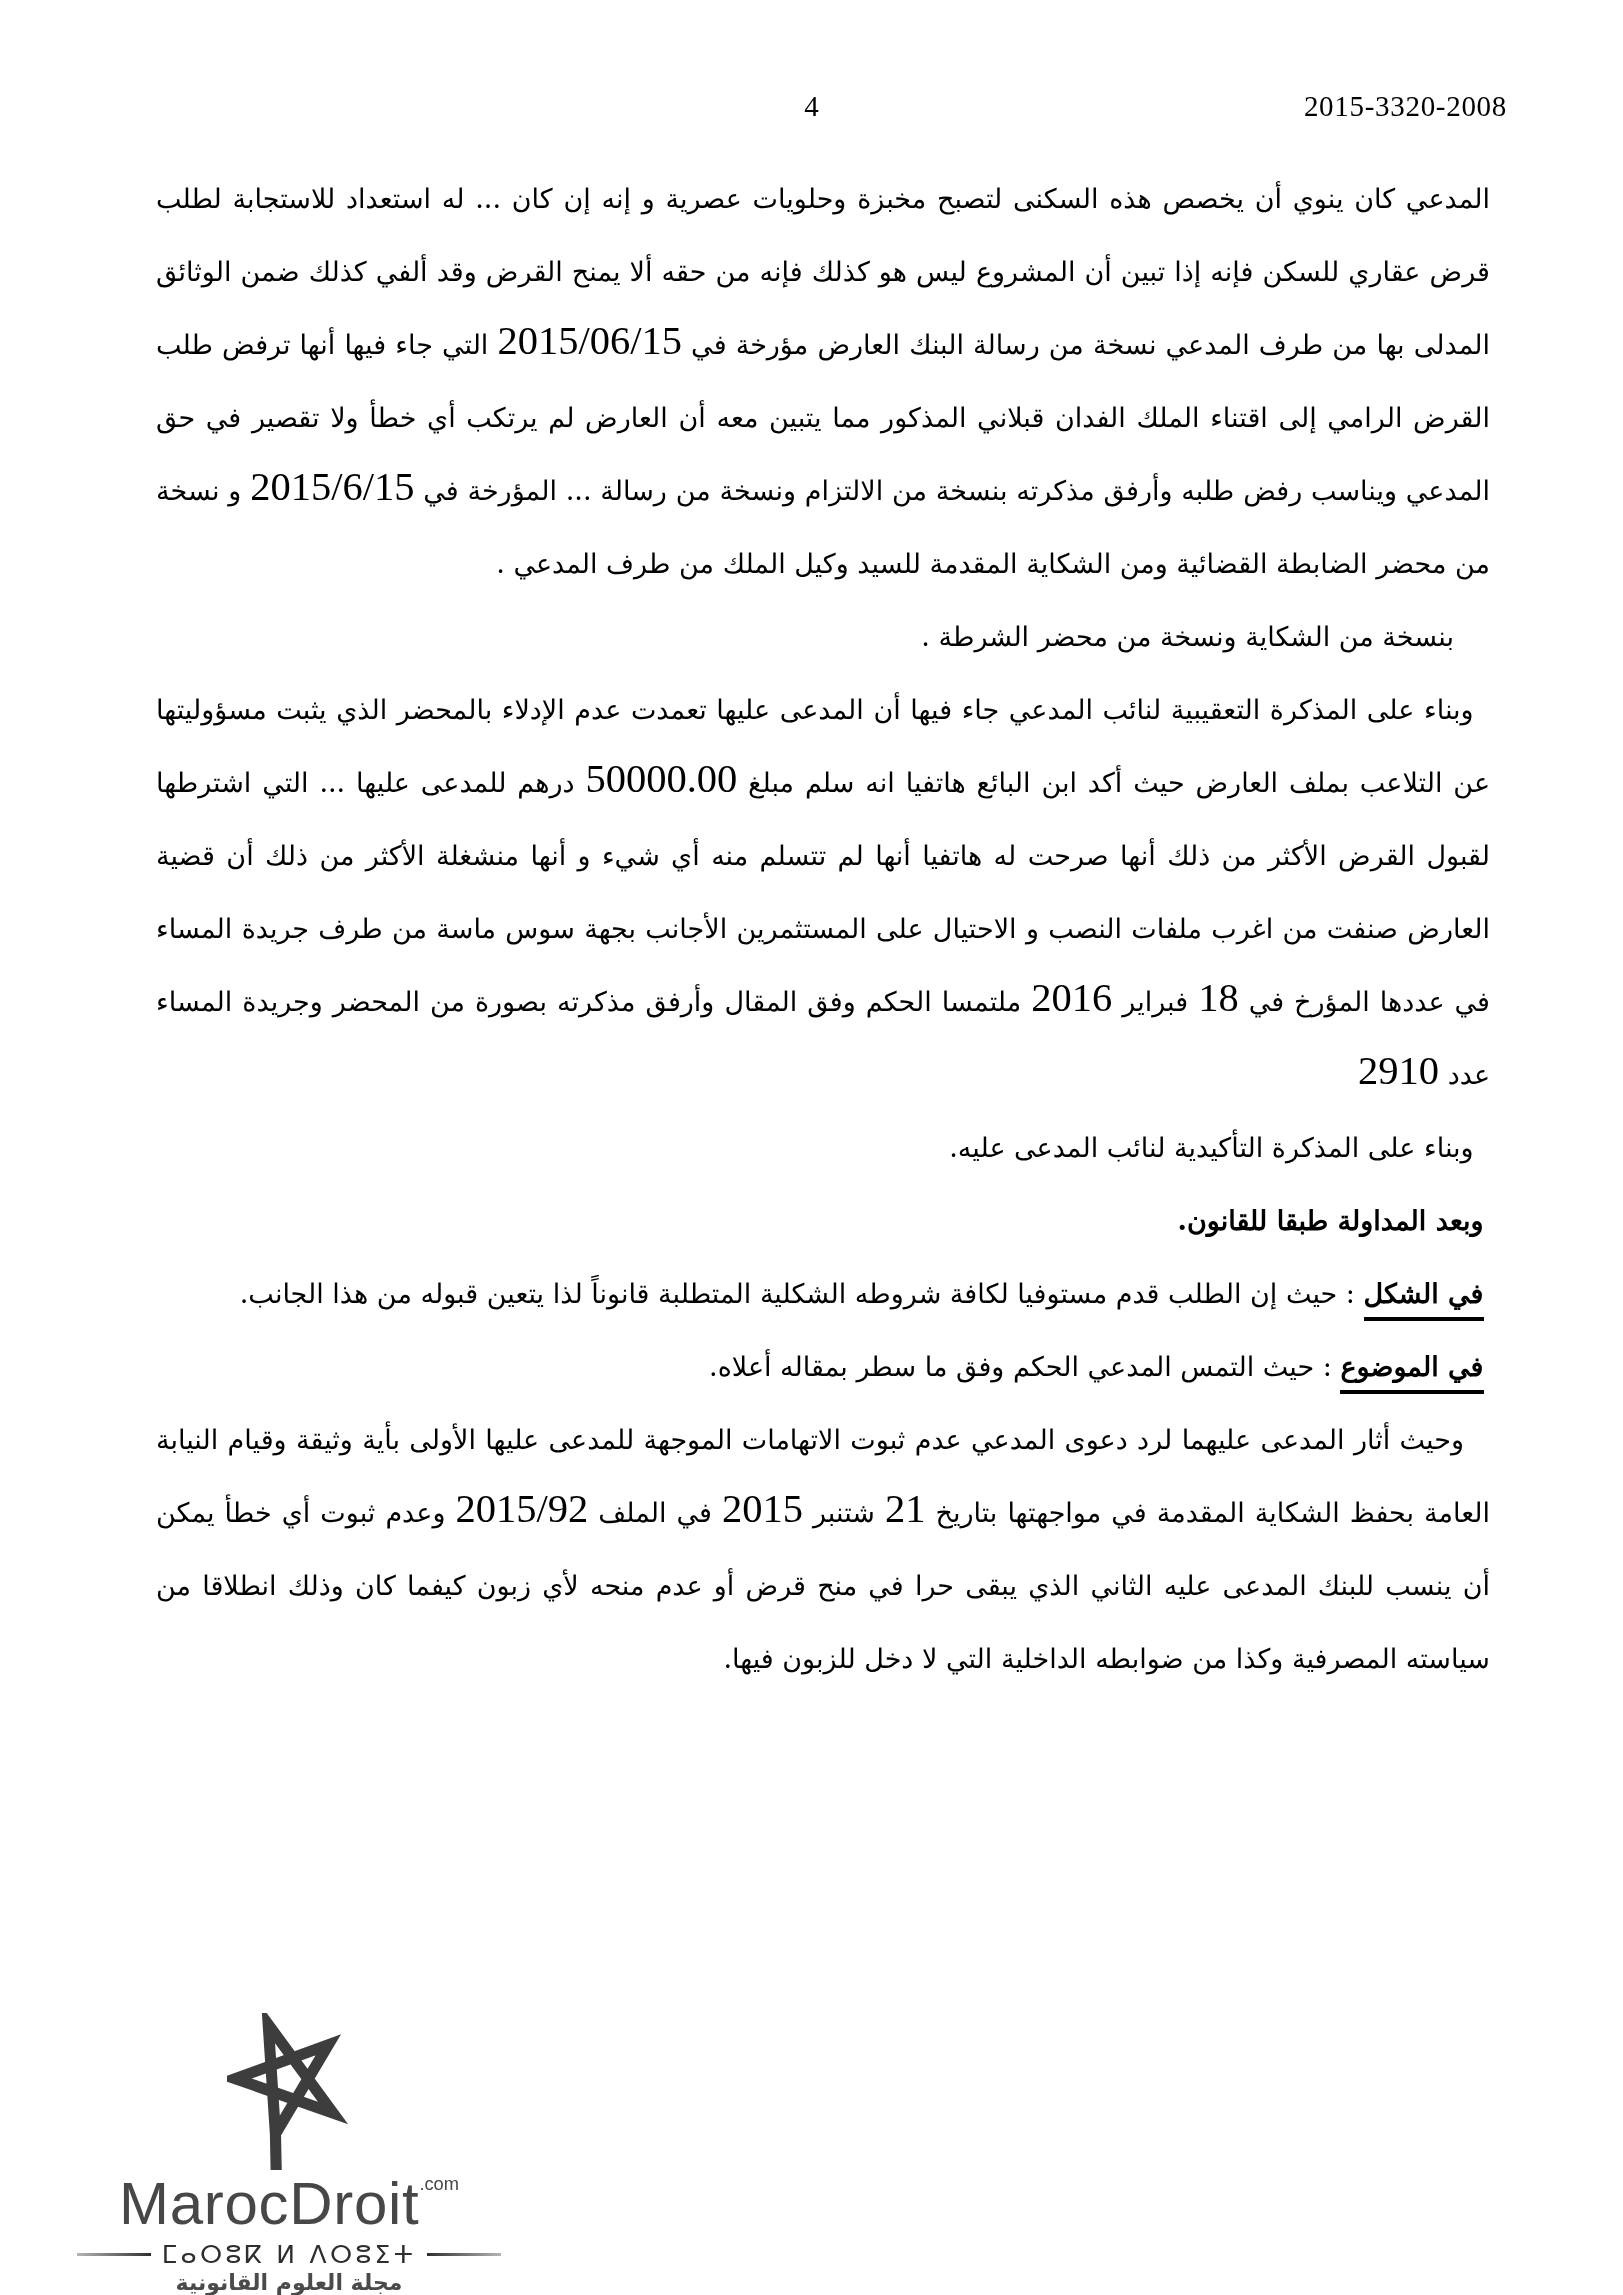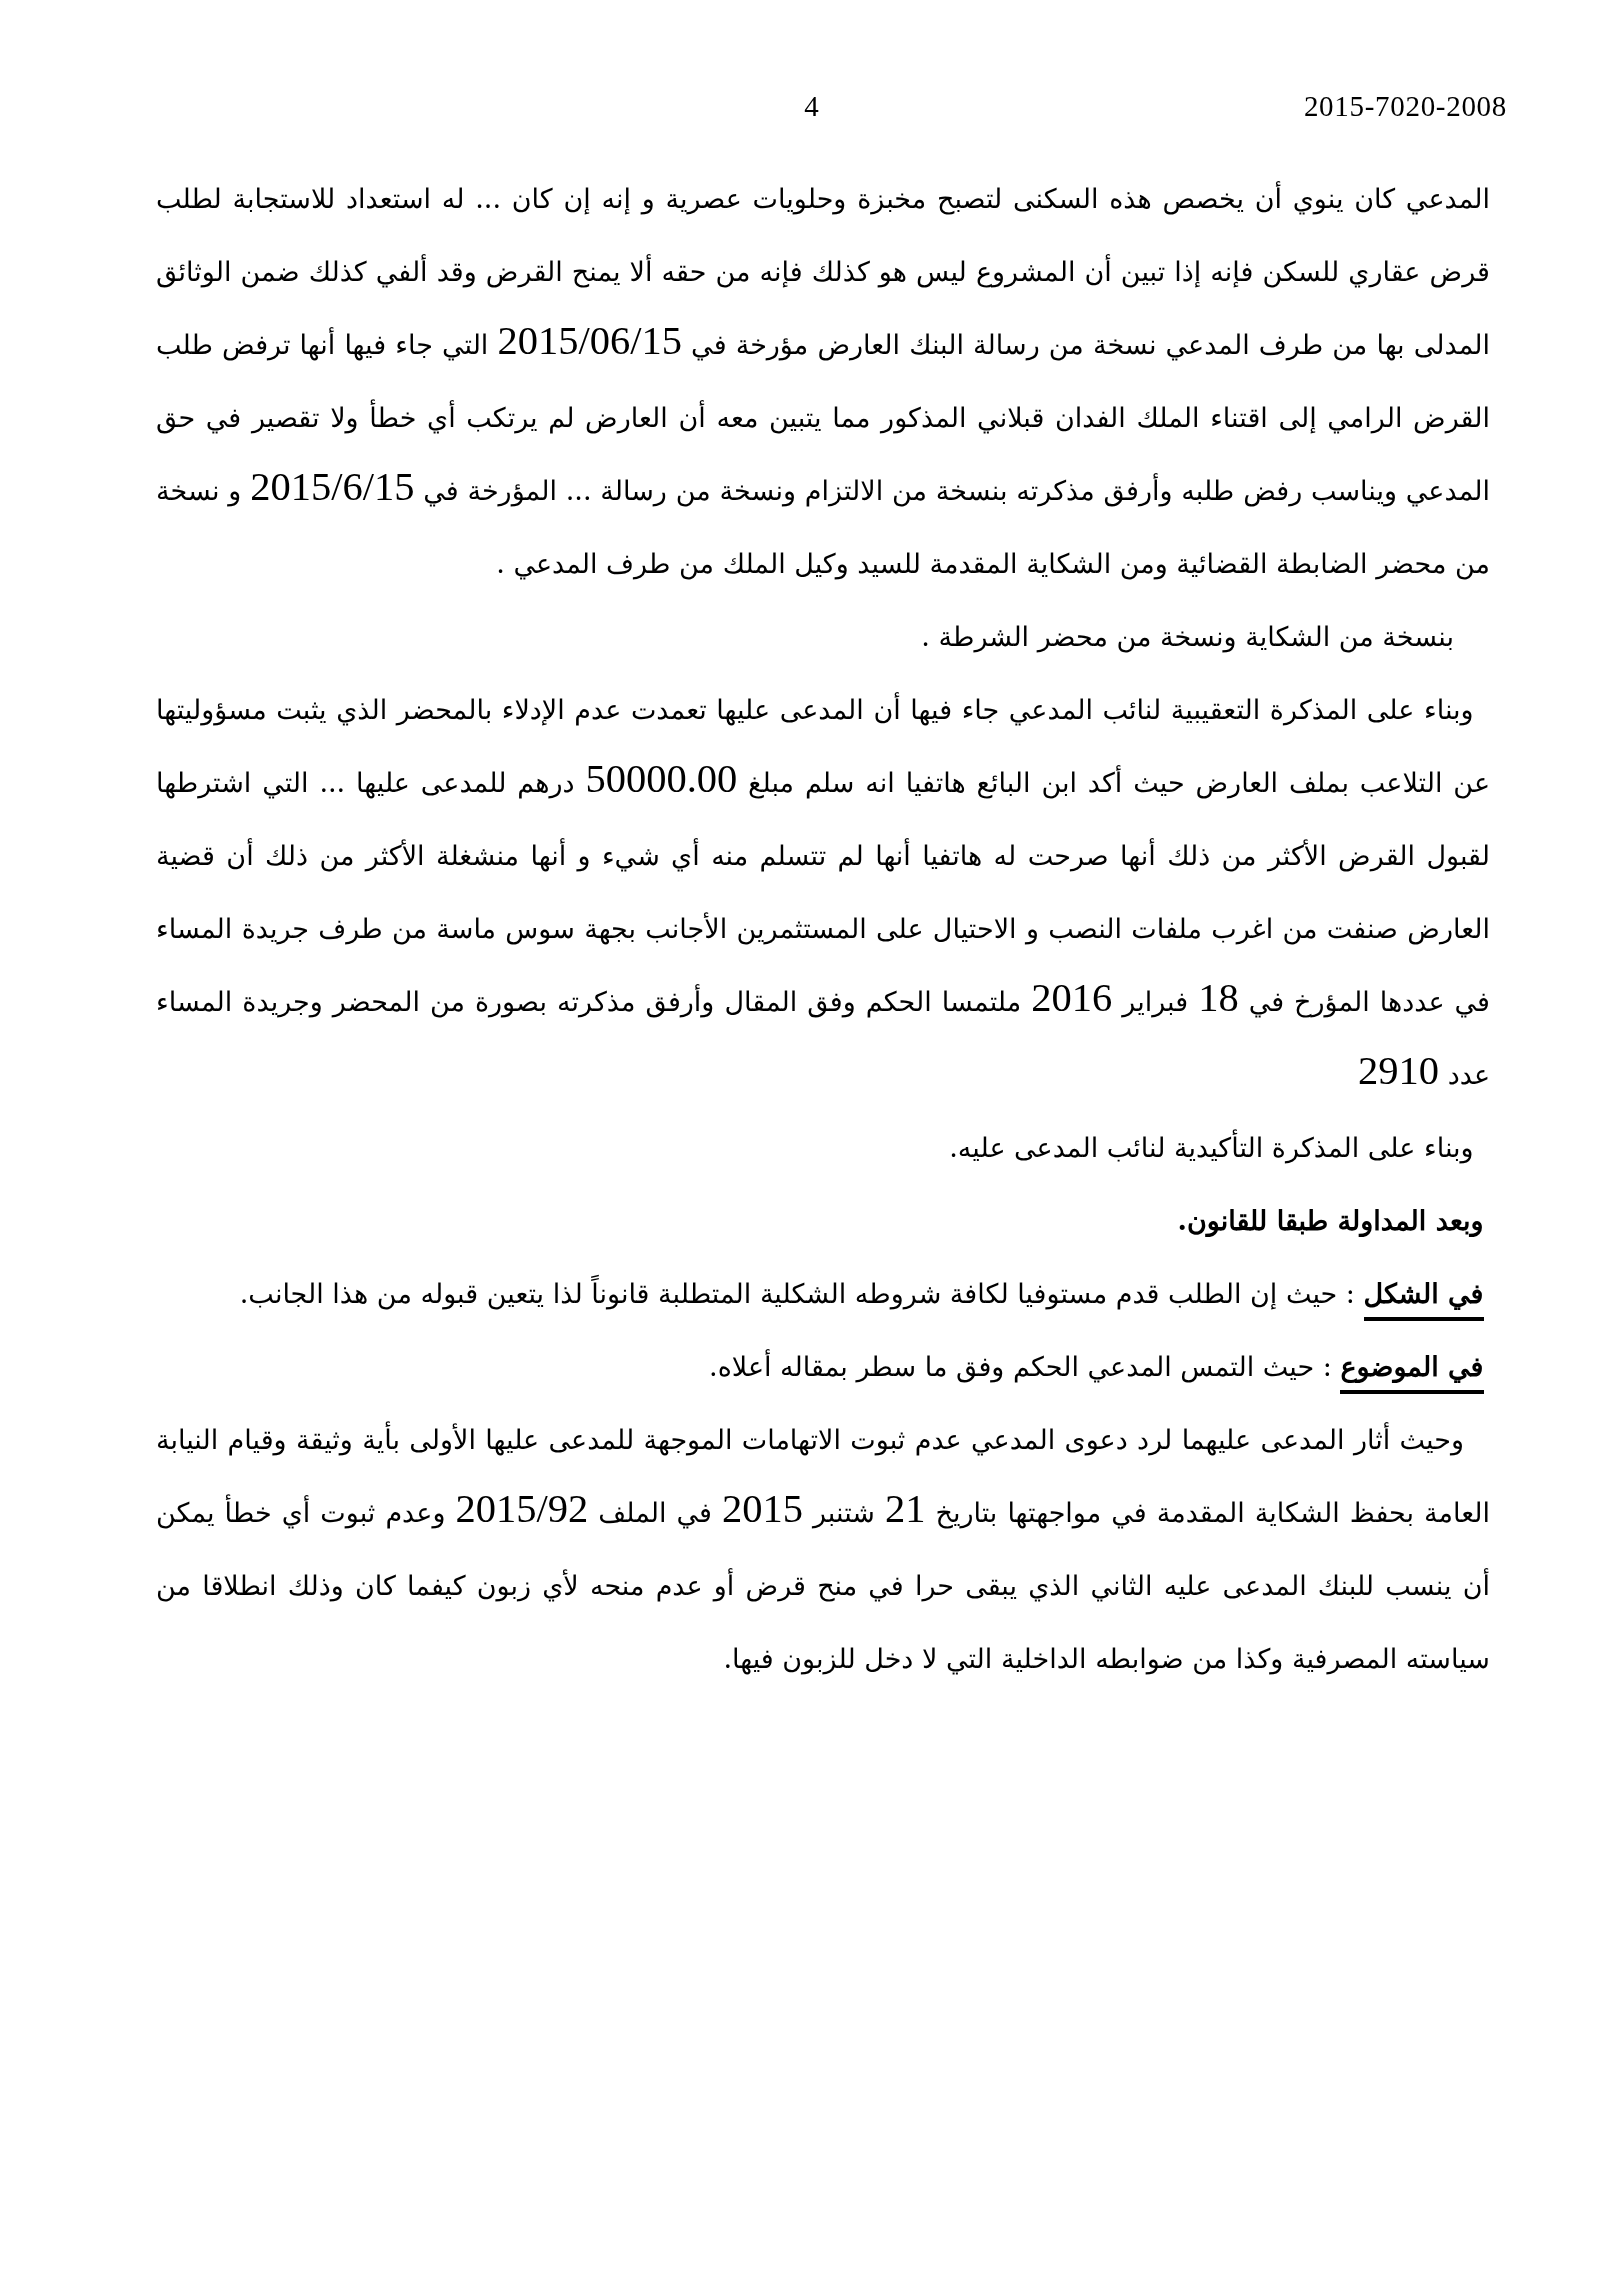--- a/index.html
+++ b/index.html
@@ -104,28 +104,42 @@
     color:#4a4a4a;
     line-height:1;
   }
 </style>
 </head>
 <body>
 
 <div class="page">
 
   <div class="page-number">4</div>
-  <div class="case-number">2015-7020-2008</div>
+  <div class="case-number">2015-3320-2008</div>
 
   <div class="body-text">
     <p class="par ind0"><span>المدعي كان ينوي أن يخصص هذه السكنى لتصبح مخبزة وحلويات عصرية و إنه إن كان ... له استعداد للاستجابة لطلب قرض عقاري للسكن  فإنه إذا تبين أن المشروع ليس هو كذلك فإنه من حقه ألا يمنح القرض وقد ألفي كذلك ضمن الوثائق المدلى بها من طرف المدعي نسخة من رسالة البنك العارض مؤرخة في <span class="num">2015/06/15</span> التي جاء فيها أنها ترفض طلب القرض الرامي إلى اقتناء الملك الفدان قبلاني المذكور مما يتبين معه أن العارض لم يرتكب أي خطأ ولا تقصير في حق المدعي ويناسب رفض طلبه وأرفق مذكرته بنسخة من الالتزام  ونسخة من رسالة ... المؤرخة في <span class="num">2015/6/15</span>  و نسخة من محضر الضابطة القضائية ومن الشكاية المقدمة للسيد وكيل الملك من طرف المدعي .</span></p>
     <p class="par ind55"><span>بنسخة من الشكاية ونسخة من محضر الشرطة .</span></p>
     <p class="par ind25"><span>وبناء على المذكرة التعقيبية لنائب المدعي جاء فيها أن المدعى عليها  تعمدت عدم الإدلاء بالمحضر الذي يثبت  مسؤوليتها عن التلاعب بملف العارض حيث أكد ابن البائع هاتفيا انه سلم مبلغ  <span class="num">50000.00</span> درهم للمدعى عليها  ... التي اشترطها لقبول القرض الأكثر من ذلك أنها صرحت له هاتفيا أنها لم تتسلم منه أي شيء و أنها منشغلة الأكثر من ذلك أن قضية العارض صنفت من اغرب ملفات النصب و الاحتيال على المستثمرين الأجانب بجهة سوس ماسة من طرف جريدة المساء في عددها المؤرخ في <span class="num">18</span> فبراير <span class="num">2016</span> ملتمسا الحكم وفق المقال وأرفق مذكرته بصورة من المحضر وجريدة المساء عدد <span class="num">2910</span></span></p>
     <p class="par ind25"><span>وبناء على المذكرة التأكيدية لنائب المدعى عليه.</span></p>
     <p class="par ind10 bold"><span>وبعد المداولة طبقا للقانون.</span></p>
     <p class="par ind10"><span class="lead">في الشكل</span><span> : حيث إن الطلب قدم مستوفيا لكافة شروطه الشكلية المتطلبة قانوناً لذا يتعين قبوله من هذا الجانب.</span></p>
     <p class="par ind10"><span class="lead">في الموضوع</span><span> : حيث التمس المدعي الحكم وفق ما سطر بمقاله  أعلاه.</span></p>
     <p class="par ind40"><span>وحيث أثار المدعى عليهما لرد دعوى المدعي عدم ثبوت الاتهامات الموجهة للمدعى عليها الأولى  بأية وثيقة وقيام النيابة العامة بحفظ الشكاية المقدمة في مواجهتها بتاريخ <span class="num">21</span>  شتنبر <span class="num">2015</span>  في الملف <span class="num">2015/92</span>  وعدم ثبوت أي خطأ يمكن أن ينسب للبنك المدعى عليه الثاني الذي يبقى حرا في منح قرض أو عدم منحه لأي زبون كيفما كان وذلك انطلاقا من سياسته المصرفية  وكذا من ضوابطه الداخلية التي لا دخل للزبون فيها.</span></p>
   </div>
 
+  <div class="logo">
+    <svg class="logo-star" width="124" height="157" viewBox="0 0 100 126">
+      <g transform="rotate(-20 50 55)">
+        <path d="M50 6 L74.7 90.9 L10.1 38 L89.9 38 L25.3 90.9 Z M25.3 90.9 L14 124" fill="none" stroke-width="9" stroke="#3d3d3d"></path>
+      </g>
+    </svg>
+    <div class="brand-line"><span>MarocDroit</span><span class="brand-suffix">.com</span></div>
+    <div class="tif-row">
+      <span class="tif-line-left"></span>
+      <span class="tif-text">ⵎⴰⵔⵓⴽ ⵍ ⴷⵔⵓⵉⵜ</span>
+      <span class="tif-line-right"></span>
+    </div>
+    <div class="logo-tagline">مجلة العلوم القانونية</div>
+  </div>
 
 </div>
 
 
 </body></html>

